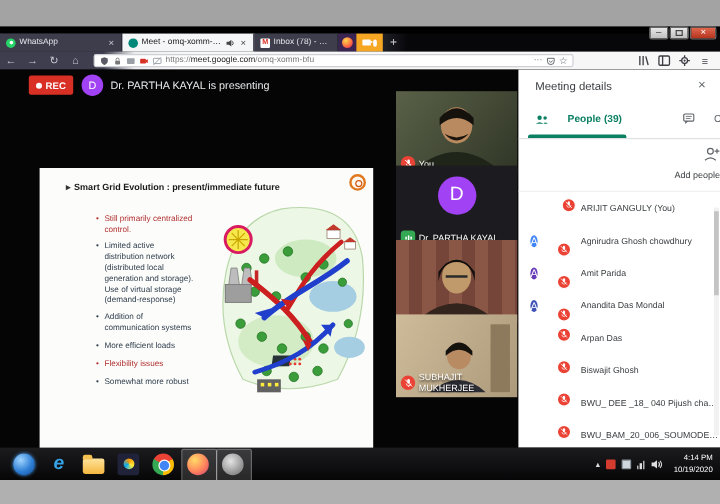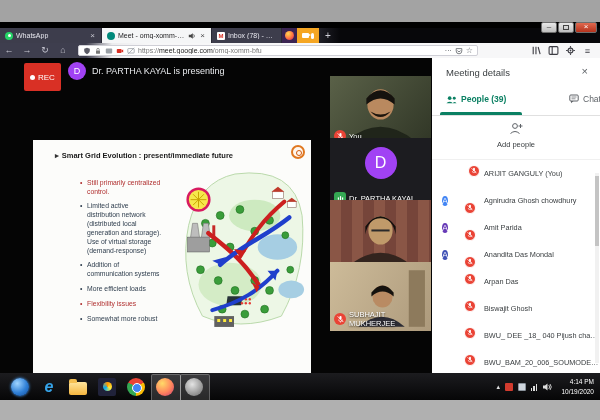--- a/index.html
+++ b/index.html
@@ -38,21 +38,21 @@
   .navbar{position:absolute;top:43px;left:0;width:600px;height:15px;background:linear-gradient(to right,#3e3e4e 0,#3e3e4e 86px,#ececee 112px,#f7f7f8 150px,#f7f7f8 100%);display:flex;align-items:center;}
   .nico{color:#c9c9d4;font-size:9px;line-height:15px;width:18px;text-align:center;flex:none;}
   .urlbar{height:11px;flex:1;max-width:400px;margin-left:6px;background:#fff;border:1px solid #cfcfd6;border-radius:2px;display:flex;align-items:center;padding:0 4px;gap:3px;font-size:7px;color:#777;}
   .urltext{flex:1;white-space:nowrap;overflow:hidden;}
   .urltext b{color:#222;font-weight:normal;}
   .mini{width:8px;height:8px;flex:none;}
   .rtico{color:#3c3c43;font-size:9px;width:17px;text-align:center;flex:none;}
   
   .content{position:absolute;top:58px;left:0;width:600px;height:315px;background:#050505;}
   
-  .recbadge{position:absolute;left:24px;top:5px;height:28px;background:#d93025;color:#fff;border-radius:2px;display:flex;align-items:center;gap:3px;padding:0 6px;font-size:8px;font-weight:normal;}
+  .recbadge{position:absolute;left:24px;top:5px;height:16px;background:#d93025;color:#fff;border-radius:2px;display:flex;align-items:center;gap:3px;padding:0 6px;font-size:8px;font-weight:bold;}
   .recdot{width:5px;height:5px;border-radius:50%;background:#fff;}
   .pavatar{position:absolute;left:68px;top:4px;width:18px;height:18px;border-radius:50%;background:#a142f4;color:#fff;font-size:9px;text-align:center;line-height:18px;}
   .ptext{position:absolute;left:92px;top:8px;color:#e8eaed;font-size:9px;}
   
   .slide{position:absolute;left:33px;top:82px;width:278px;height:242px;background:#fcfcfa;overflow:hidden;}
   .s-title{position:absolute;left:22px;top:11px;font-size:7.5px;font-weight:bold;color:#1a1a1a;}
   .s-title .mk{margin-right:3px;color:#333;}
   .s-logo{position:absolute;right:6px;top:5px;width:14px;height:14px;border-radius:50%;border:2px solid #e07820;background:#fff7ee;}
   .s-logo:after{content:"";position:absolute;left:3px;top:3px;width:4px;height:4px;border-radius:50%;border:1.5px solid #d05a10;}
   .s-bullets{position:absolute;left:7px;top:32px;width:122px;font-size:6.8px;line-height:1.3;color:#2f3e4e;}
@@ -72,25 +72,25 @@
   .audb{width:12px;height:12px;border-radius:3px;background:#34a853;display:flex;align-items:center;justify-content:center;flex:none;}
   .audb svg{width:9px;height:9px;fill:#fff;}
   .dcircle{position:absolute;left:50%;top:9px;transform:translateX(-50%);width:32px;height:32px;border-radius:50%;background:#a142f4;color:#fff;font-size:16px;text-align:center;line-height:32px;}
   .psvg{position:absolute;left:0;top:0;width:100%;height:100%;}
   
   .panel{position:absolute;left:432px;top:0;width:168px;height:315px;background:#fff;overflow:hidden;}
   .p-header{position:relative;height:30px;}
   .p-title{position:absolute;left:14px;top:9px;font-size:9.5px;color:#3c4043;}
   .p-close{position:absolute;right:12px;top:7px;font-size:11px;color:#5f6368;}
   .p-tabs{position:relative;height:28px;border-bottom:1px solid #e0e0e0;}
-  .p-tab{position:absolute;top:6px;display:flex;align-items:flex-end;gap:4px;font-size:8.5px;}
+  .p-tab{position:absolute;top:6px;display:flex;align-items:flex-end;gap:16px;font-size:8.5px;}
   .p-tab.people{left:14px;color:#0b8063;font-weight:bold;}
   .p-tab.chat{left:103px;color:#5f6368;margin-left:34px;}
   .p-underline{position:absolute;left:8px;bottom:0;width:82px;height:3px;background:#0b8063;border-radius:2px 2px 0 0;}
-  .p-add{height:44px;text-align:center;border-bottom:1px solid #f0f0f0;}
+  .p-add{height:44px;text-align:right;border-bottom:1px solid #f0f0f0;}
   .p-add svg{margin-top:6px;}
   .p-addlab{font-size:7.5px;color:#3c4043;margin-top:1px;}
   .p-list{position:relative;}
   .prow{display:flex;align-items:center;height:27px;padding-left:10px;}
   .avwrap{position:relative;width:30px;flex:none;}
   .av{width:20px;height:20px;border-radius:50%;color:#fff;font-size:9px;text-align:center;line-height:20px;}
   .av.rect{width:29px;height:19px;border-radius:2px;}
   .c-blue{background:#4285f4;}.c-purple{background:#673ab7;}.c-indigo{background:#3f51b5;}
   .p1{background:linear-gradient(135deg,#5c6648,#2e3426);}
   .p5{background:linear-gradient(135deg,#e8eef2,#9fb2c0);}

